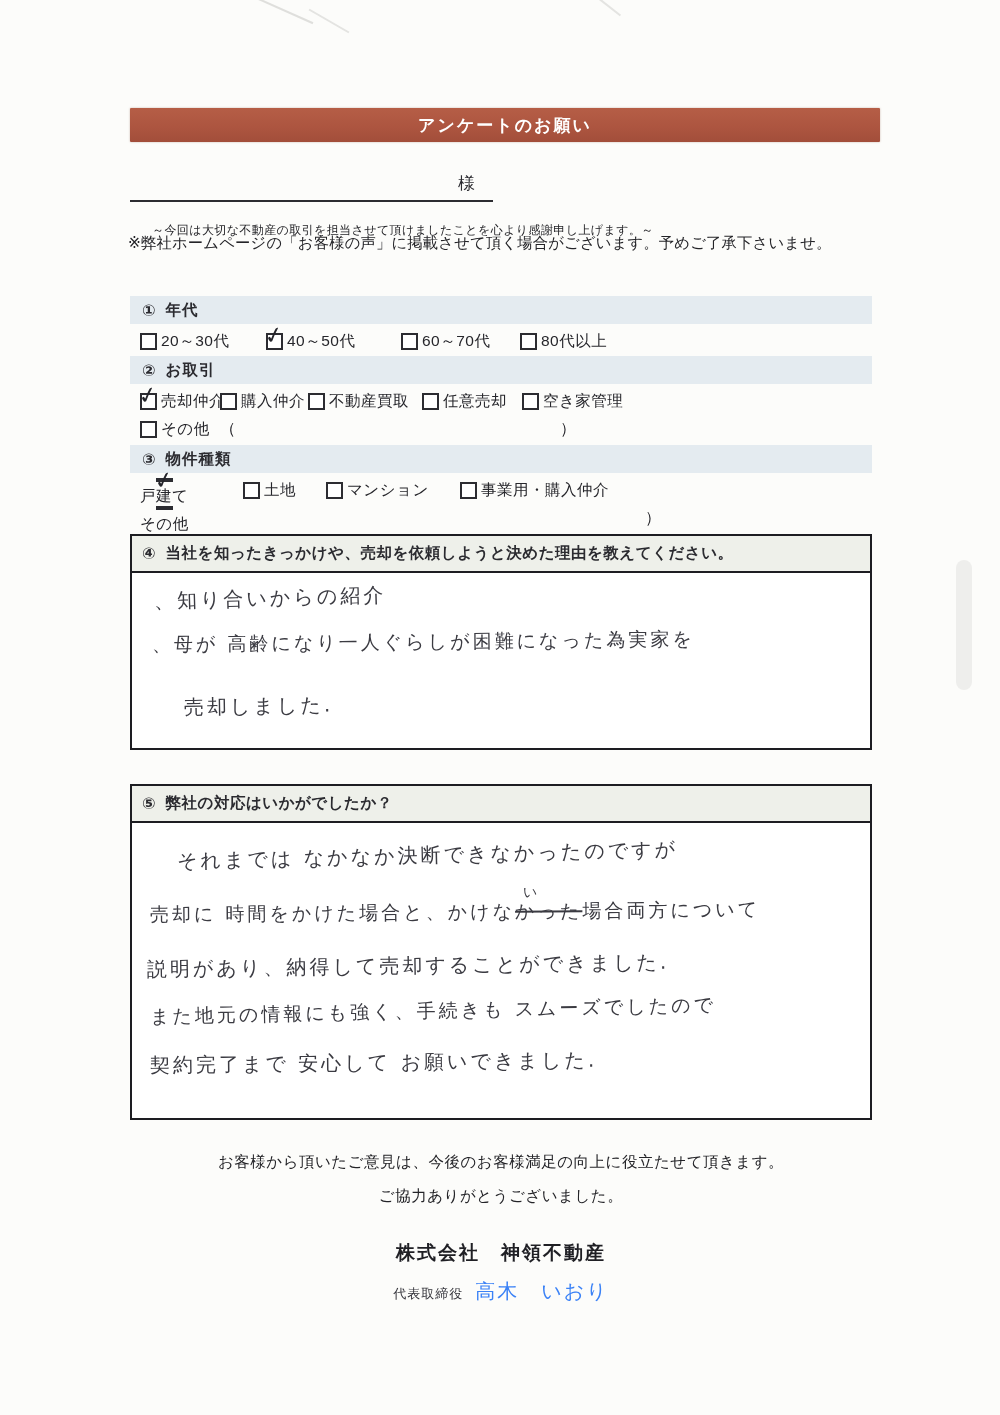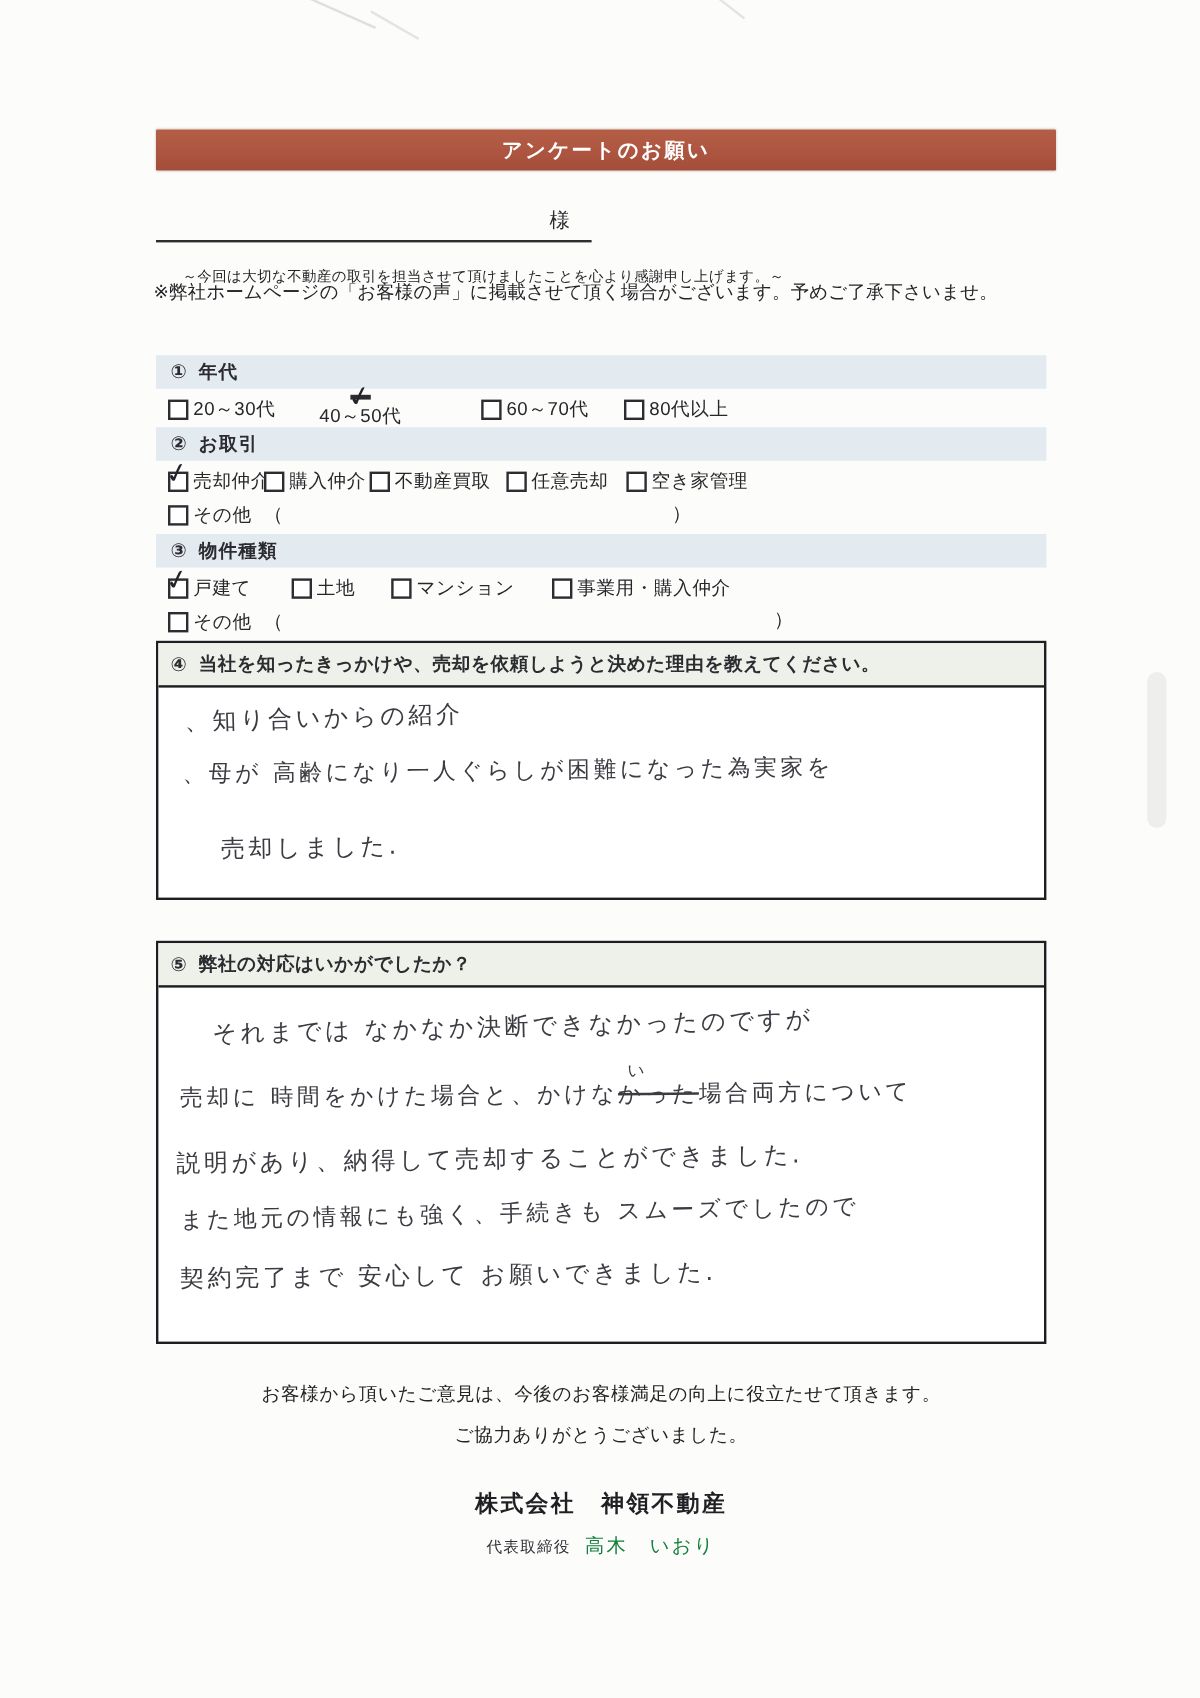--- a/index.html
+++ b/index.html
@@ -77,24 +77,24 @@
   .cb.checked::after{
     content:"✓";
     position:absolute;left:-4px;top:-13px;
     font-size:23px;color:#232329;
     font-family:"DejaVu Sans",sans-serif;
     transform:rotate(-12deg);
   }
   .paren-open{margin-left:6px;font-size:16px;}
   .paren-close{position:absolute;top:0;font-size:16px;line-height:24px;}
   
-  .q1-o0{left:10px;}  .q1-o1{left:136px;flex-direction:column;} .q1-o2{left:271px;} .q1-o3{left:390px;}
+  .q1-o0{left:10px;}  .q1-o1{left:136px;} .q1-o2{left:271px;} .q1-o3{left:390px;}
   .q2-o0{left:10px;text-align:center;}  .q2-o1{left:90px;justify-content:space-between;}  .q2-o2{left:178px;} .q2-o3{left:292px;} .q2-o4{left:392px;}
   .q2-close{left:430px;}
-  .q3-o0{left:10px;}  .q3-o1{left:113px;} .q3-o2{left:196px;} .q3-o3{left:330px;}
+  .q3-o0{left:10px;flex-direction:column;}  .q3-o1{left:113px;} .q3-o2{left:196px;} .q3-o3{left:330px;}
   .q3-close{left:515px;}
   
   .abox{
     position:absolute;left:130px;width:742px;
     border:2px solid #1d1d22;
     background:#fff;box-sizing:border-box;
   }
   .box-q4{top:534px;height:216px;}
   .box-q5{top:784px;height:336px;}
   .abox .box-header{
@@ -137,21 +137,21 @@
   .f2{top:1186px;}
   .company{
     position:absolute;top:1240px;left:130px;width:742px;margin:0;
     text-align:center;font-size:19px;font-weight:bold;letter-spacing:2px;color:#1f1f24;
   }
   .rep{
     position:absolute;top:1278px;left:130px;width:742px;
     display:flex;justify-content:center;align-items:baseline;gap:12px;
   }
   .rep .rep-title{font-size:13px;color:#33333a;letter-spacing:1px;}
-  .rep .rep-name{font-size:16px;color:#15803d;letter-spacing:2px;}
+  .rep .rep-name{font-size:20px;color:#3b82f6;letter-spacing:2px;}
   
   .art{position:absolute;background:#9a9a98;}
   .art1{top:8px;left:246px;width:70px;height:2px;transform:rotate(24deg);opacity:.30;}
   .art2{top:20px;left:306px;width:46px;height:2px;transform:rotate(30deg);opacity:.25;}
   .art3{top:4px;left:590px;width:34px;height:2px;transform:rotate(38deg);opacity:.25;}
   .art4{top:733px;left:138px;width:7px;height:2px;opacity:.55;background:#555;}
   .art5{top:560px;left:956px;width:16px;height:130px;opacity:.12;border-radius:10px;background:#888;}
 </style>
 </head>
 <body>

